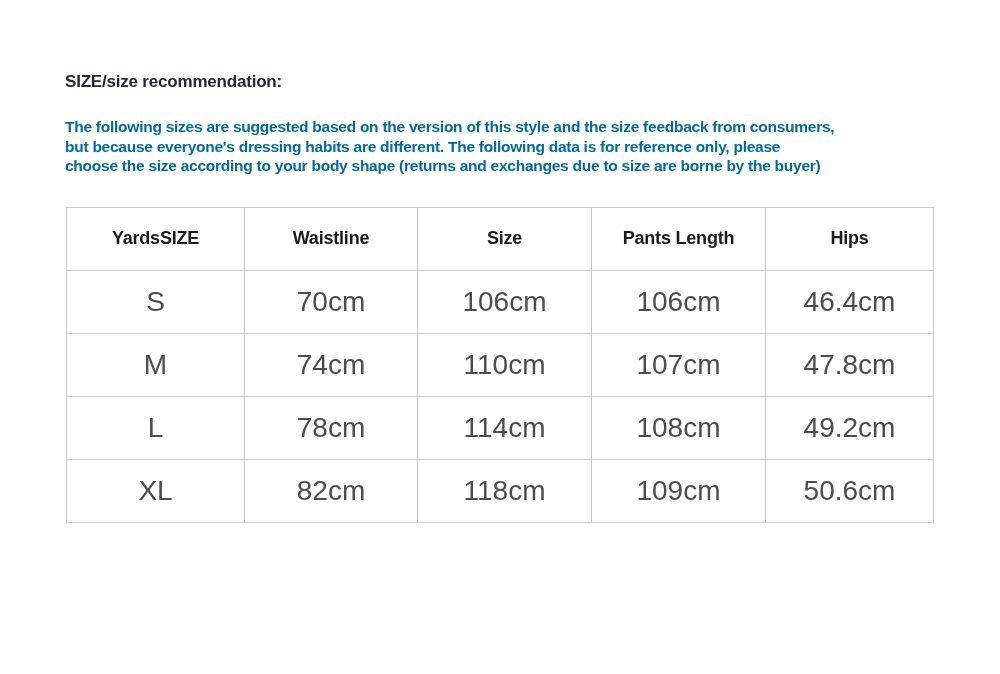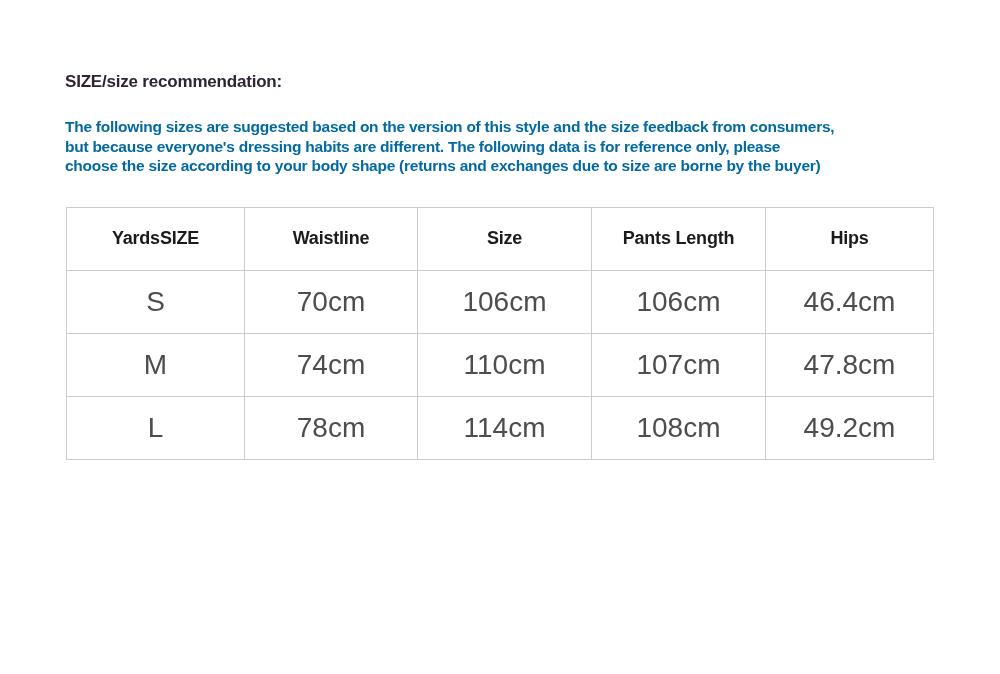--- a/index.html
+++ b/index.html
@@ -124,16 +124,23 @@
           <td>107cm</td>
           <td>47.8cm</td>
         </tr>
         <tr>
           <td>L</td>
           <td>78cm</td>
           <td>114cm</td>
           <td>108cm</td>
           <td>49.2cm</td>
         </tr>
+        <tr>
+          <td>XL</td>
+          <td>82cm</td>
+          <td>118cm</td>
+          <td>109cm</td>
+          <td>50.6cm</td>
+        </tr>
       </tbody>
     </table>
   </div>
 </div>
 
 </body></html>

